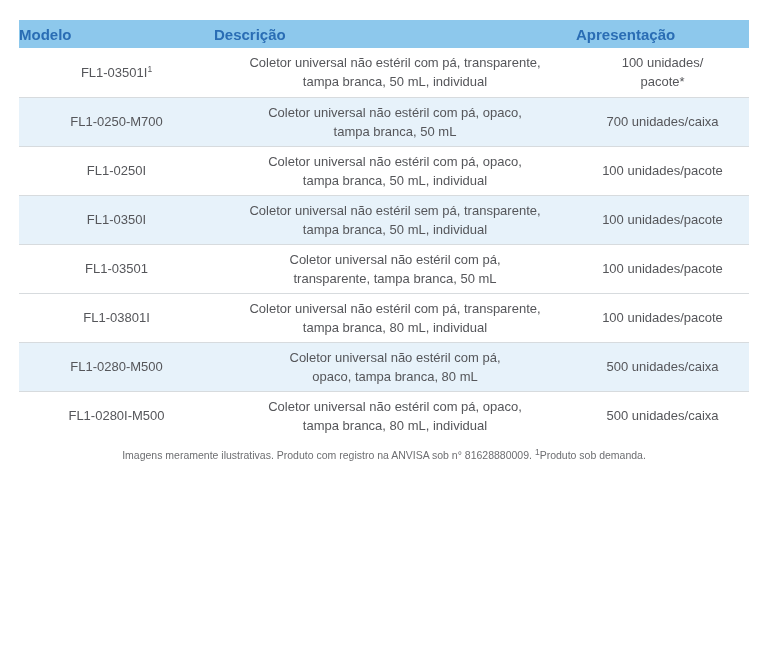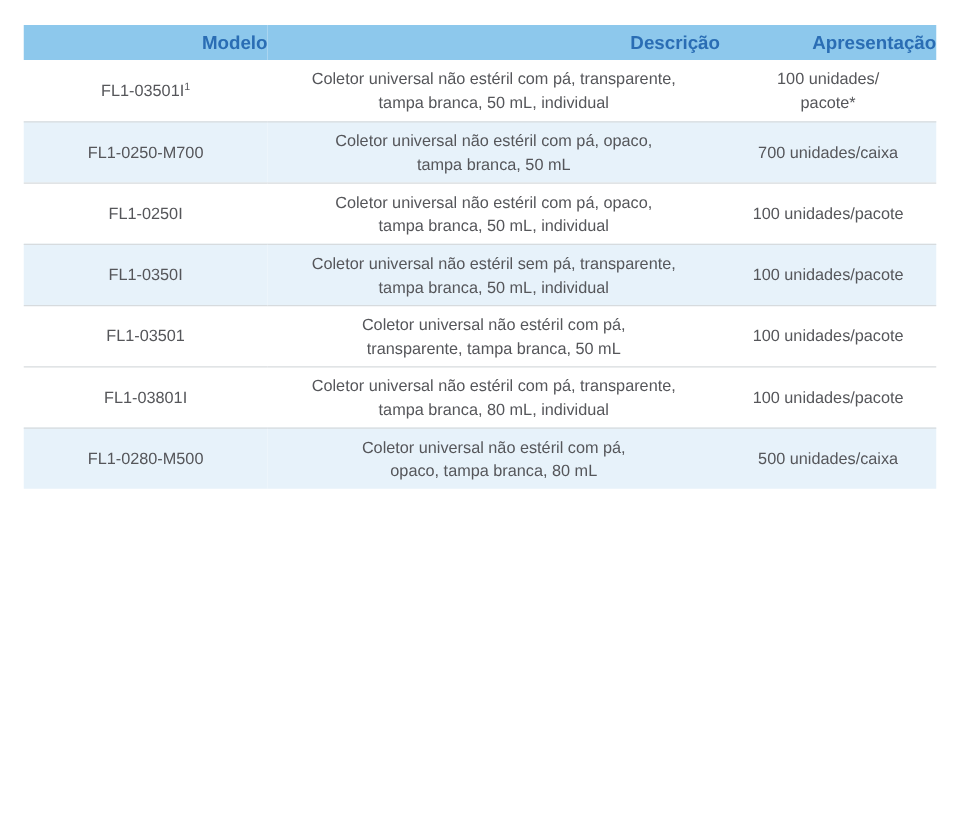--- a/index.html
+++ b/index.html
@@ -21,21 +21,21 @@
   table{
     width:730px;margin:0 auto;border-collapse:collapse;table-layout:fixed;
   }
   col.c-modelo{width:195px;}
   col.c-descricao{width:362px;}
   col.c-apresentacao{width:173px;}
   thead th{
     background:var(--header_bg);
     color:var(--header_text);
     font-size:15px;font-weight:bold;
-    height:28px;text-align:right;vertical-align:middle;
+    height:28px;text-align:left;vertical-align:middle;
     padding:0;
   }
   tbody td{
     font-size:13px;color:var(--text);
     text-align:center;vertical-align:middle;
     height:49px;line-height:19px;padding:2px 4px;
   }
   tbody tr + tr{border-top:1px solid var(--border);}
   tbody tr.alt{background:var(--alt_row_bg);padding-left:40px;}
   sup{font-size:8.5px;line-height:0;}
@@ -129,16 +129,27 @@
         <tr class="alt">
           <td><span>FL1-0280-M500</span></td>
           <td>
             <div>Coletor universal não estéril com pá,</div>
             <div>opaco, tampa branca, 80 mL</div>
           </td>
           <td>
             <div>500 unidades/caixa</div>
           </td>
         </tr>
+        <tr>
+          <td><span>FL1-0280I-M500</span></td>
+          <td>
+            <div>Coletor universal não estéril com pá, opaco,</div>
+            <div>tampa branca, 80 mL, individual</div>
+          </td>
+          <td>
+            <div>500 unidades/caixa</div>
+          </td>
+        </tr>
       </tbody>
   </table>
 
+  <div class="footnote"><span>Imagens meramente ilustrativas. Produto com registro na ANVISA sob n° 81628880009. </span><sup>1</sup><span>Produto sob demanda.</span></div>
 </div>
 
 </body></html>

